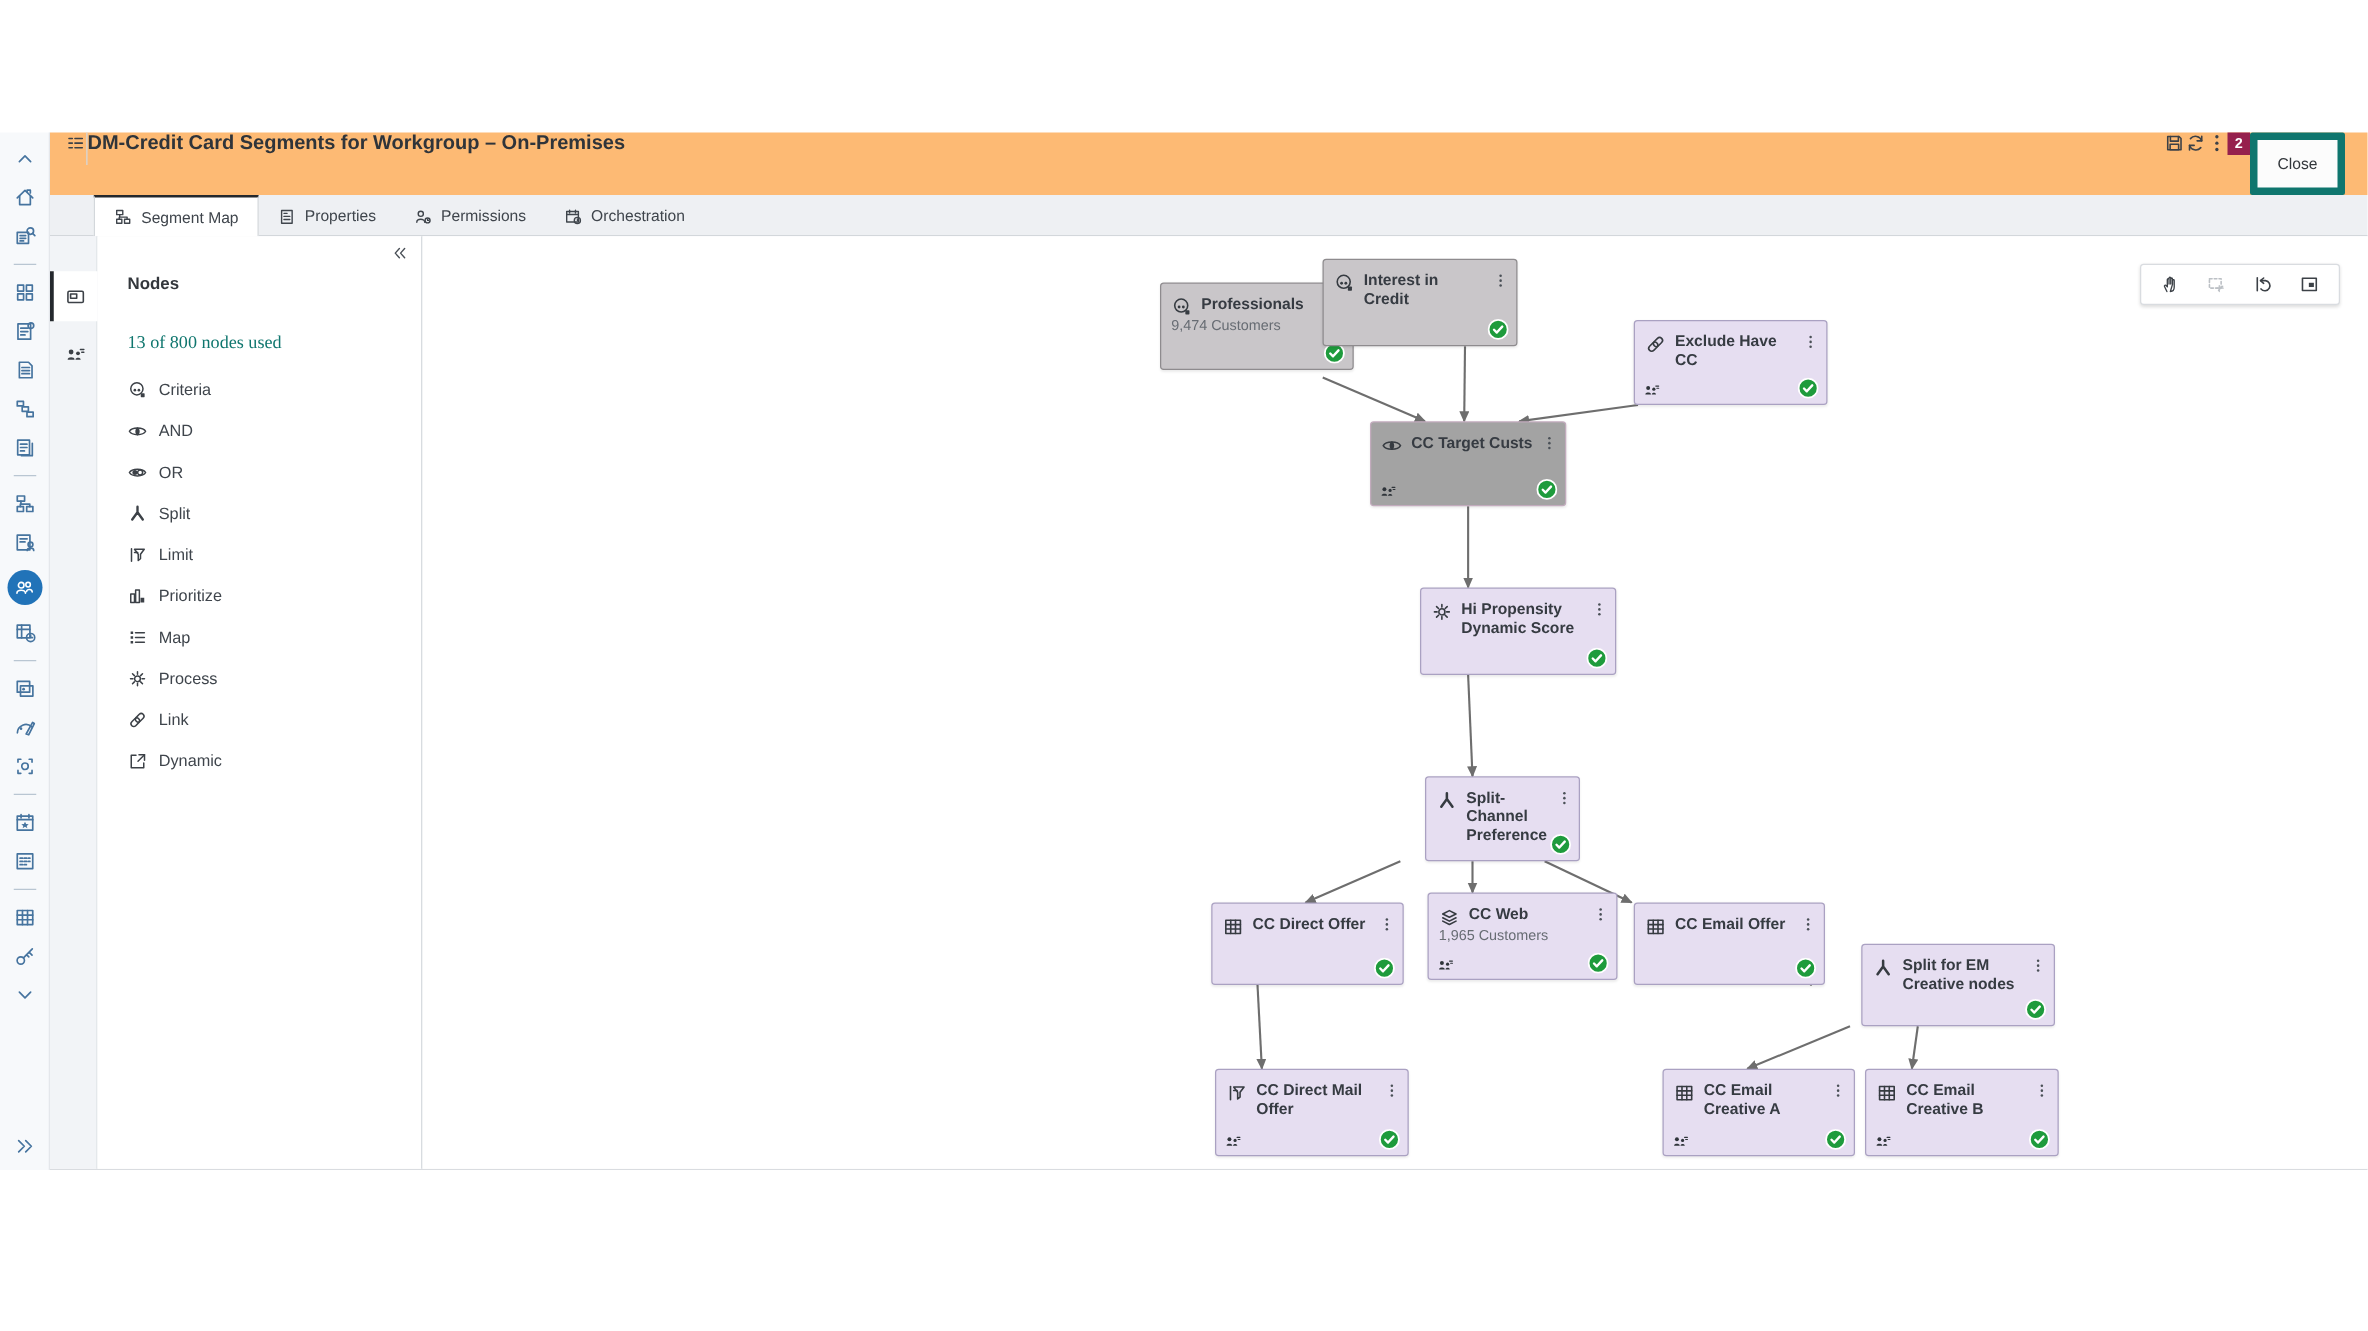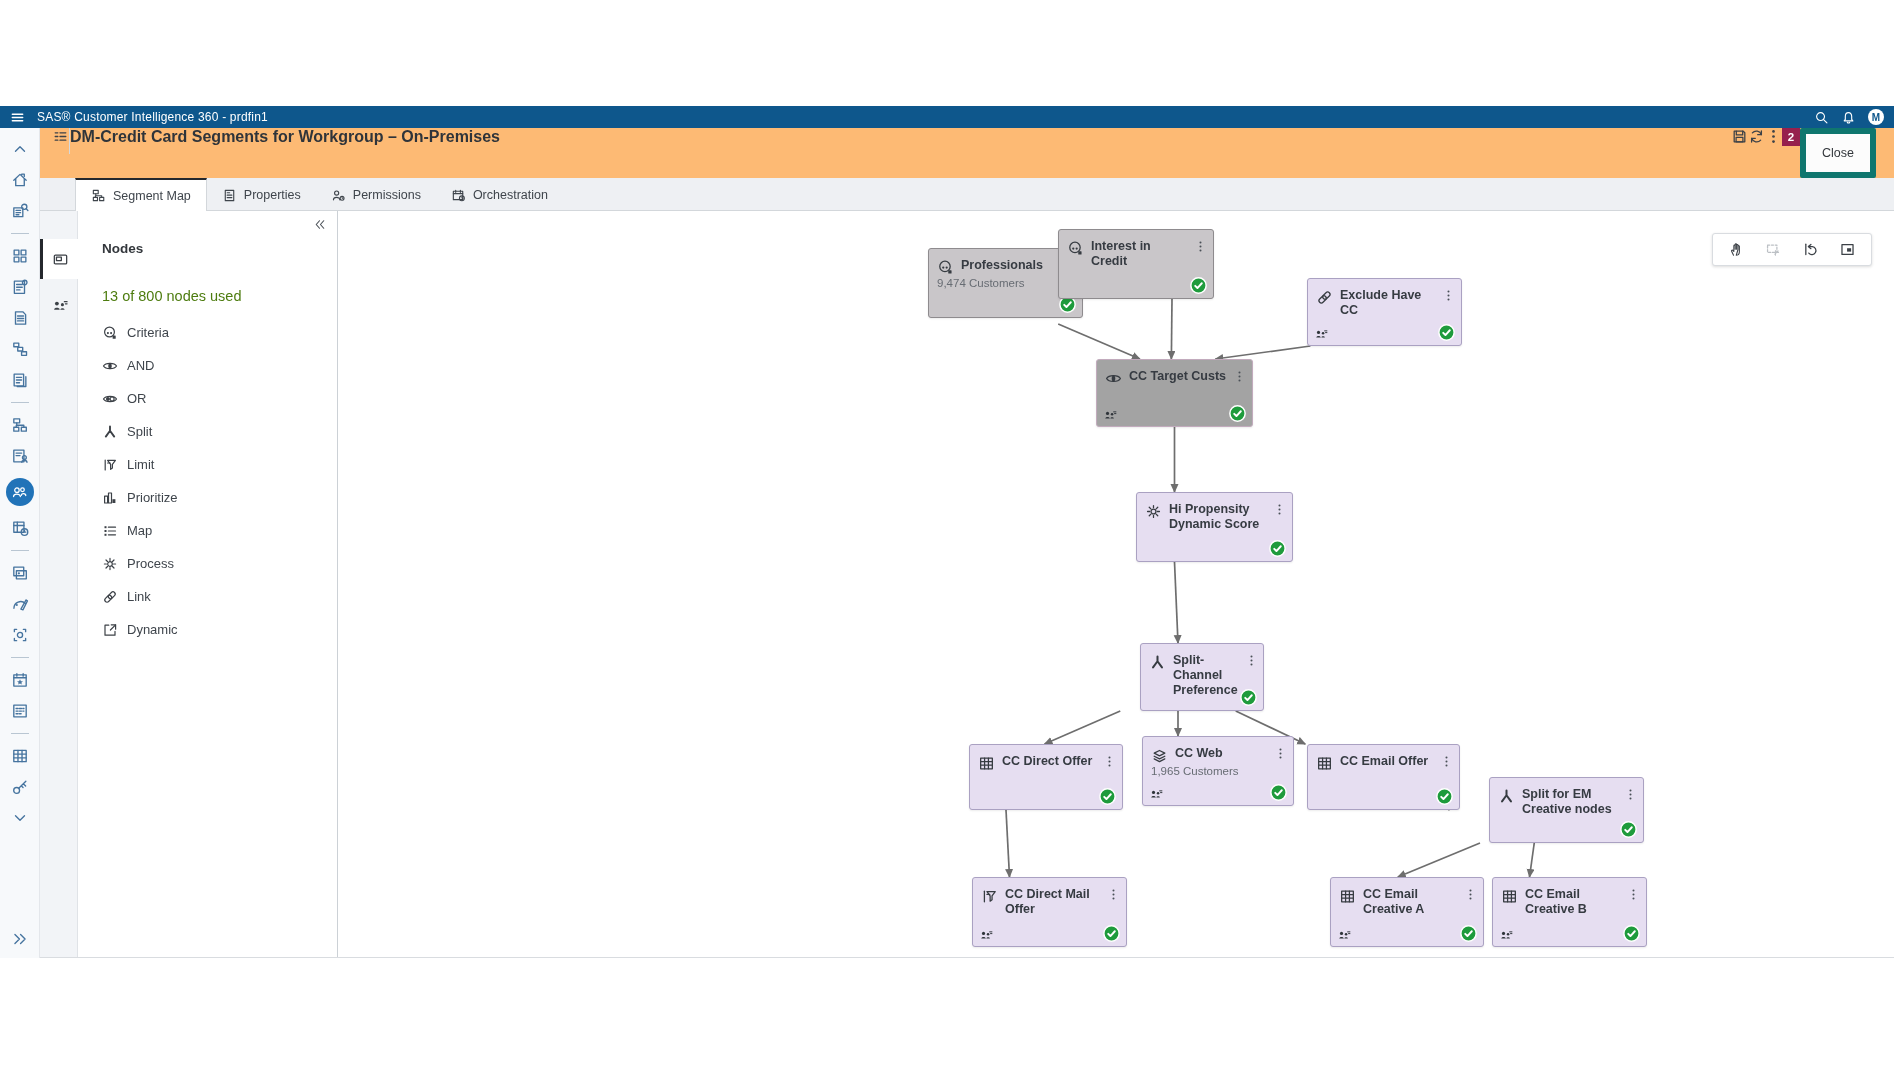--- a/index.html
+++ b/index.html
@@ -55,21 +55,21 @@
                 flex-direction:column; align-items:stretch; gap:6px; }
   .prail-btn { height:40px; display:flex; align-items:center; justify-content:center; color:#3c4147; cursor:pointer;
                border-left:3px solid transparent; }
   .prail-btn svg { width:17px; height:17px; }
   .prail-btn.active { background:#fff; border-left:3px solid #24282d; margin-right:-1px; }
 
   .panel { width:260px; background:#fff; border-right:1px solid #ccd1d6; position:relative; padding:14px 14px 0 24px; }
   .panel-collapse { position:absolute; top:6px; right:10px; width:15px; height:15px; color:#4a5057; cursor:pointer; }
   .panel-collapse svg { width:100%; height:100%; }
   .panel-title { font-size:13.5px; font-weight:700; color:#33373c; margin-top:16px; }
-  .usage-link { display:block; color:#4d7c0f; font-size:14.5px; margin-top:32px; margin-bottom:12px; text-decoration:none; cursor:pointer; }
+  .usage-link { display:block; color:#0f766e; font-size:14.5px; margin-top:32px; margin-bottom:12px; text-decoration:none; cursor:pointer;font-family:Liberation Serif, serif; }
   .ntype { display:flex; align-items:center; gap:9px; height:33px; font-size:13px; color:#3f454c; cursor:grab; }
   .ntype svg { width:16px; height:16px; color:#3c4147; }
 
   
   .canvas { flex:1; position:relative; background:#fff; overflow:hidden; }
   #edges { position:absolute; left:0; top:0; width:100%; height:100%; }
   .cnode { position:absolute; border-radius:3px; border:1px solid; box-shadow:0 1px 2px rgba(0,0,0,.08); cursor:pointer; }
   .cnode.gray   { background:#c9c6c9; border-color:#8e8b8e; }
   .cnode.purple { background:#e6def1; border-color:#aaa1c2;margin-left:40px; }
   .cnode.pink   { background:#a3a3a3; border-color:#c2abbd; }
@@ -88,42 +88,20 @@
   .canvas-controls { position:absolute; top:22px; right:22px; background:#fff; border:1px solid #d9dce0; border-radius:3px;
                      box-shadow:0 1px 3px rgba(0,0,0,.14); display:flex; align-items:center; gap:20px; padding:7px 15px; }
   .cc-btn { width:17px; height:17px; color:#3c4147; cursor:pointer; }
   .cc-btn svg { width:100%; height:100%; }
   .cc-btn.disabled { color:#bcc0c5; cursor:default; }
 </style>
 </head>
 <body>
 
 <div class="app">
-  <div class="topbar">
-    <span class="tb-icon">
-        <svg viewBox="0 0 16 16" fill="none" stroke="currentColor" stroke-width="1.2" stroke-linecap="round" stroke-linejoin="round">
-          <path d="M2.5 4.5 H13.5 M2.5 8 H13.5 M2.5 11.5 H13.5" stroke-width="1.6"></path>
-        </svg>
-      </span>
-    <span class="topbar-title">SAS® Customer Intelligence 360 - prdfin1</span>
-    <span class="spacer"></span>
-    <span class="tb-icon">
-        <svg viewBox="0 0 16 16" fill="none" stroke="currentColor" stroke-width="1.2" stroke-linecap="round" stroke-linejoin="round">
-          <circle cx="7" cy="7" r="4.2"></circle>
-          <path d="M10.2 10.2 L13.8 13.8"></path>
-        </svg>
-      </span>
-    <span class="tb-icon">
-        <svg viewBox="0 0 16 16" fill="none" stroke="currentColor" stroke-width="1.2" stroke-linecap="round" stroke-linejoin="round">
-          <path d="M8 2.8 C5.6 2.8 4.6 4.8 4.6 6.8 V10 L3.4 11.6 H12.6 L11.4 10 V6.8 C11.4 4.8 10.4 2.8 8 2.8 Z"></path>
-          <path d="M6.7 13 A1.4 1.4 0 0 0 9.3 13"></path>
-        </svg>
-      </span>
-    <span class="avatar">M</span>
-  </div>
 
   <div class="main-row">
     <div class="app-rail" id="app-rail">
         <span class="rail-item">
           <svg viewBox="0 0 16 16" fill="none" stroke="currentColor" stroke-width="1.2" stroke-linecap="round" stroke-linejoin="round">
             <path d="M4 10 L8 6 L12 10"></path>
           </svg>
         </span>
         <span class="rail-item">
           <svg viewBox="0 0 16 16" fill="none" stroke="currentColor" stroke-width="1.2" stroke-linecap="round" stroke-linejoin="round">

